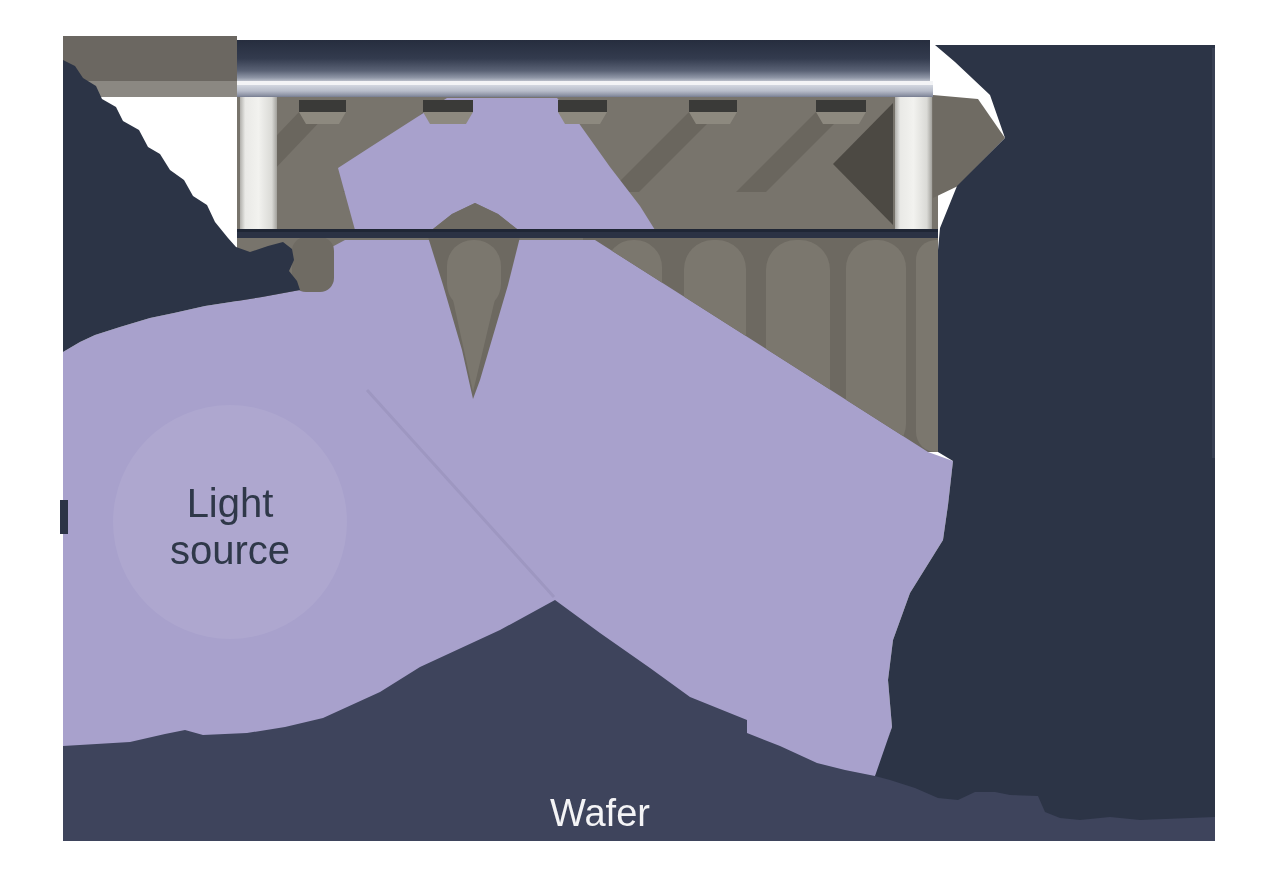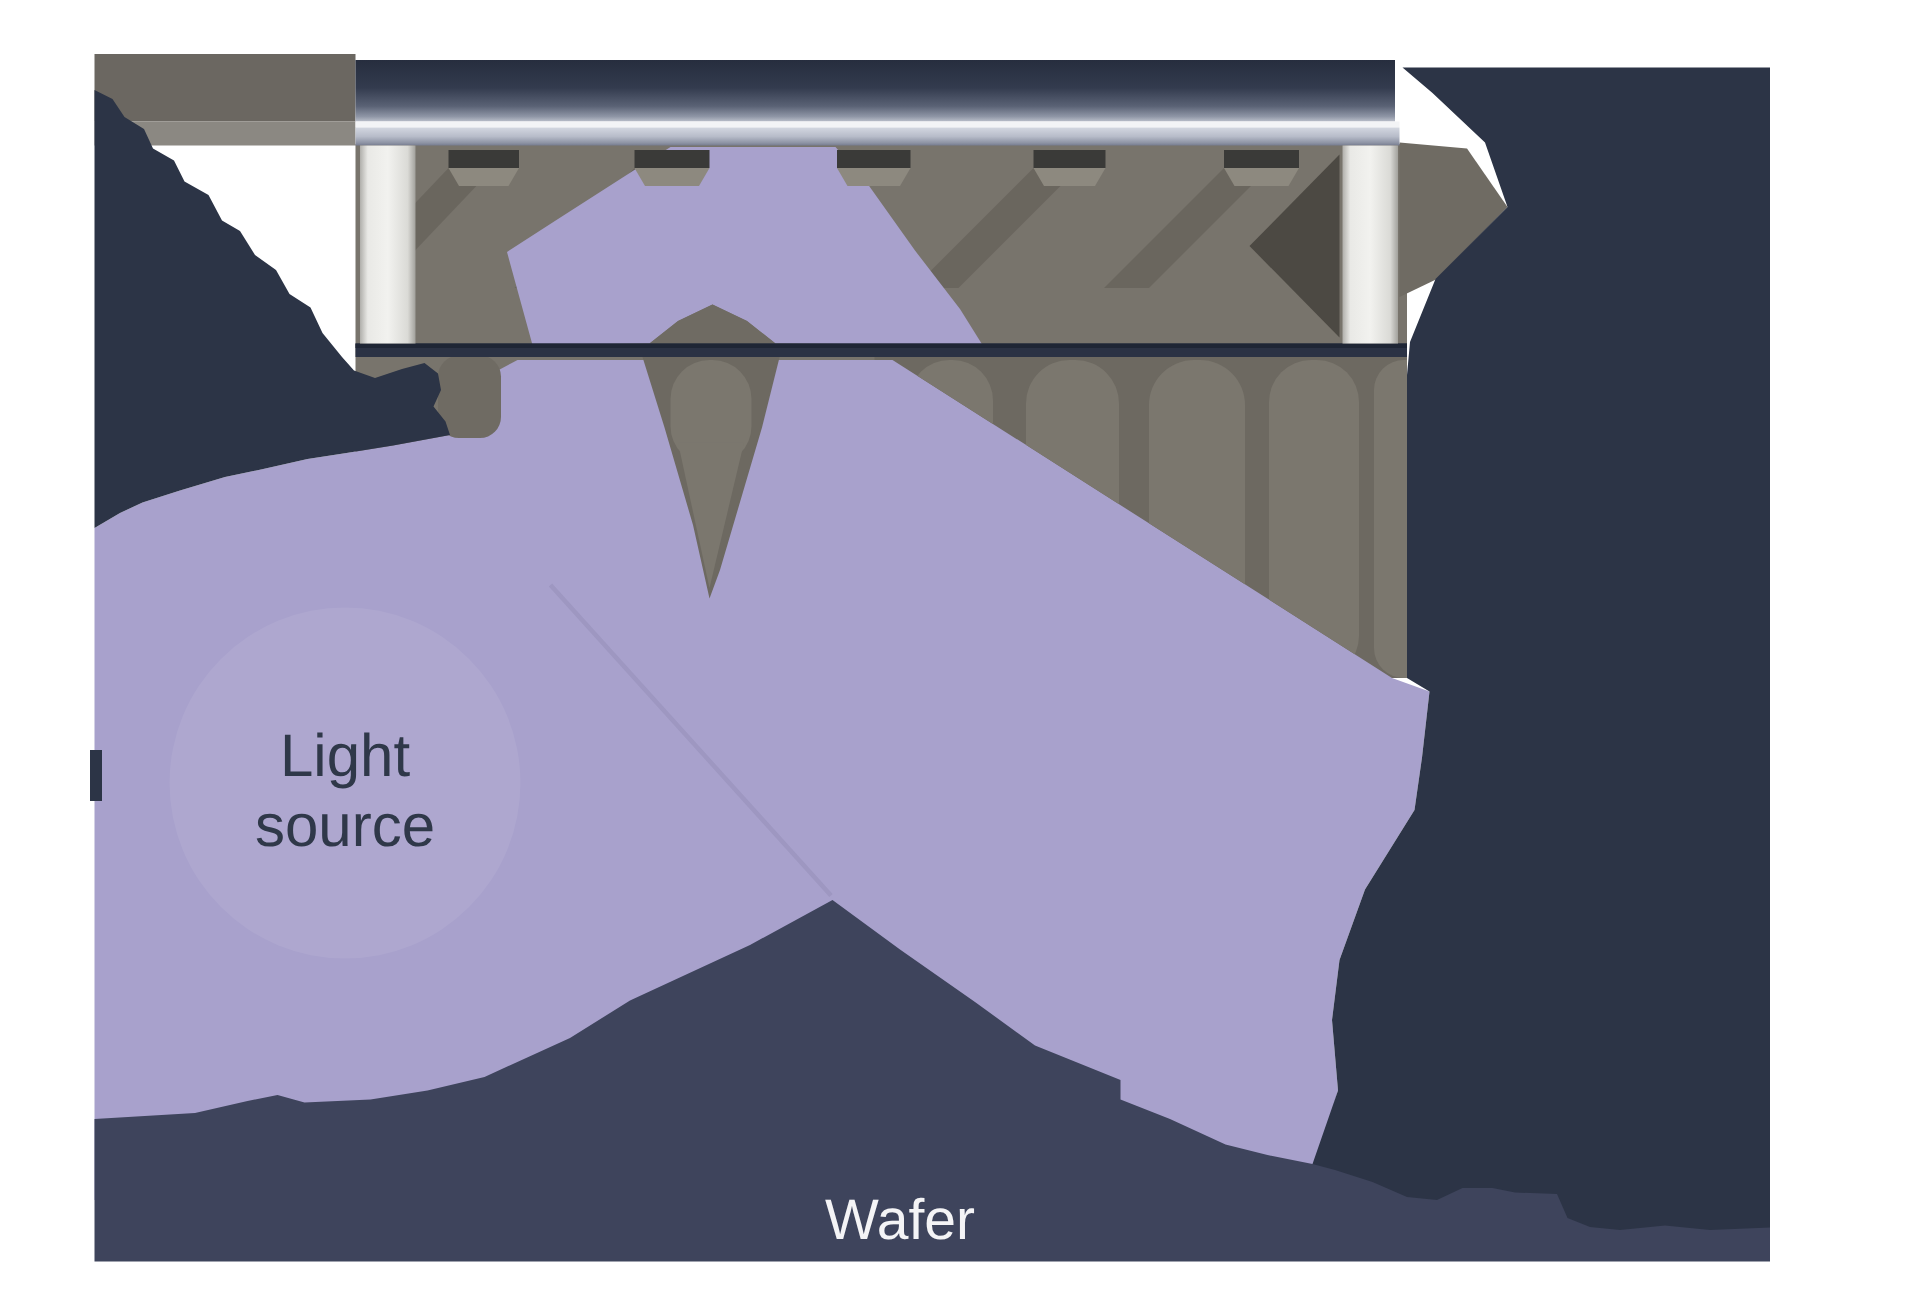--- a/index.html
+++ b/index.html
@@ -1,17 +1,17 @@
 <!DOCTYPE html>
 <html><head>
 <meta charset="utf-8">
 <style>
   html,body{margin:0;padding:0;background:#ffffff;}
   body{font-family:"Liberation Sans", sans-serif;}
-  .stage{position:relative;width:1180px;height:870px;background:#ffffff;overflow:hidden;}
+  .stage{position:relative;width:1280px;height:870px;background:#ffffff;overflow:hidden;}
   svg{display:block;}
   text{font-family:"Liberation Sans", sans-serif;}
 </style>
 </head>
 <body>
 
 <div class="stage">
 <svg width="1280" height="870" viewBox="0 0 1280 870">
   <defs>
     <linearGradient id="gradTopBar" x1="0" y1="0" x2="0" y2="1">

